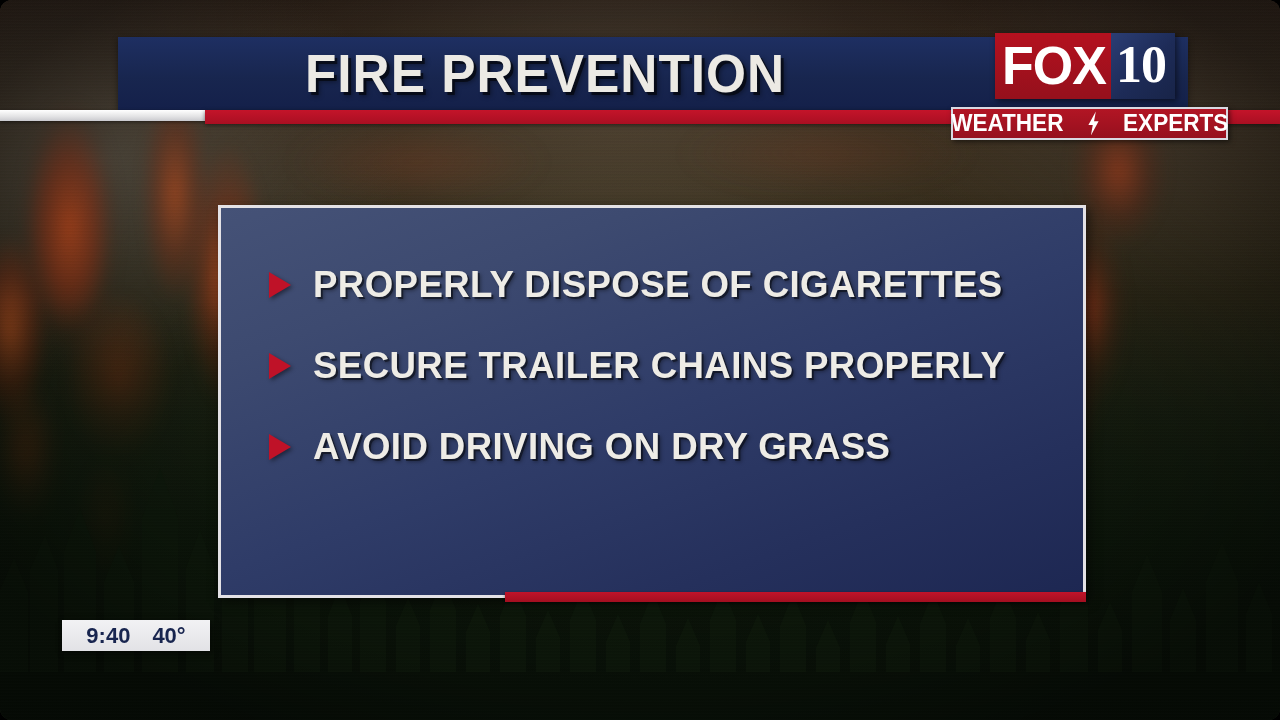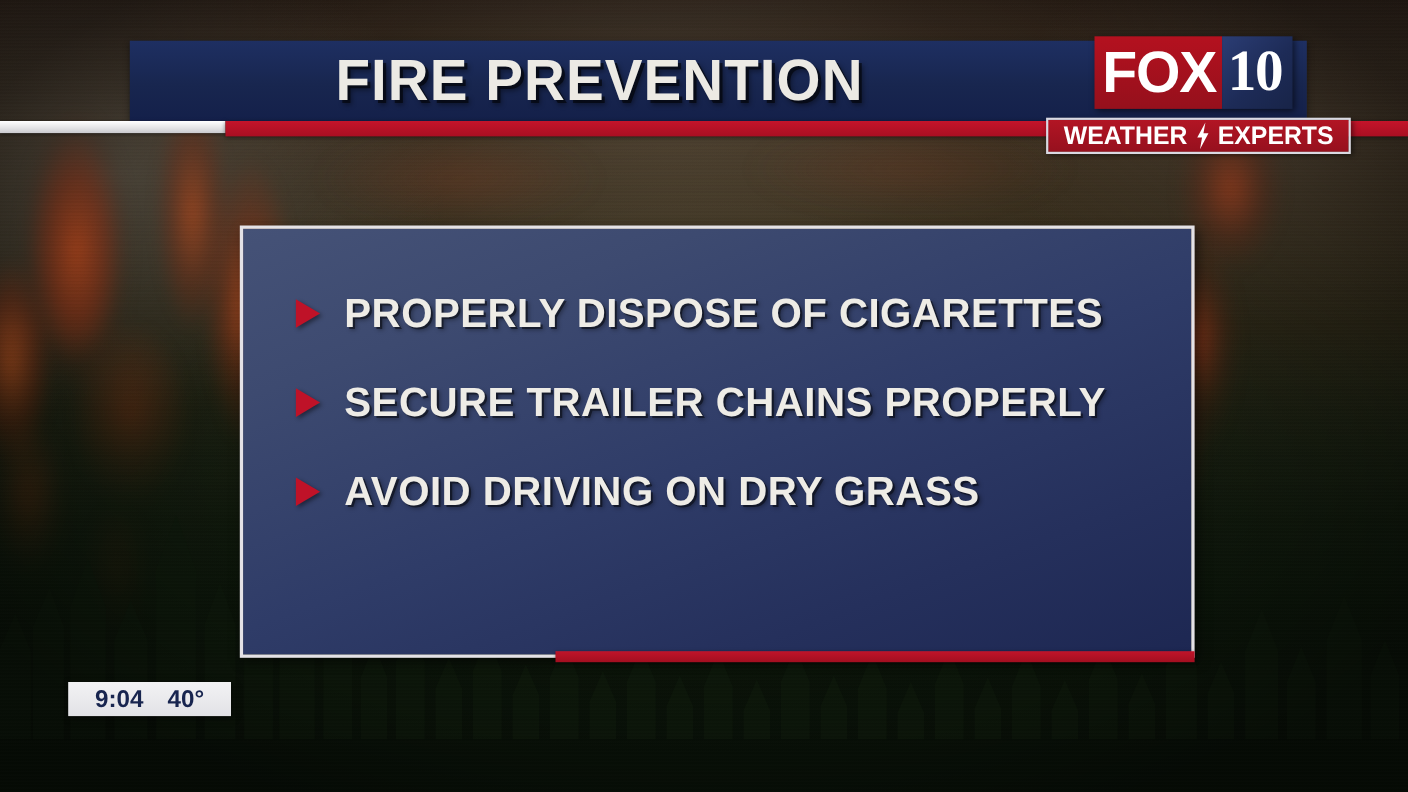--- a/index.html
+++ b/index.html
@@ -7,20 +7,21 @@
     padding: 0;
     background: #000;
   }
   #screen {
     position: relative;
     width: 1280px;
     height: 720px;
     overflow: hidden;
     font-family: "Liberation Sans", sans-serif;
     background: #1a1410;
+    border-radius: 12px;
   }
 
   
   .bg-layer {
     position: absolute;
     inset: 0;
   }
   .bg-base {
     background:
       linear-gradient(180deg, #3a2a1e 0%, #4a3a26 18%, #2e2a18 42%, #1c2414 70%, #121a0e 100%);
@@ -178,21 +179,21 @@
   .we-banner {
     position: absolute;
     left: 951px; top: 107px;
     width: 277px; height: 33px;
     background: linear-gradient(180deg, #b21524 0%, #96101e 100%);
     border: 2px solid #d9d9e2;
     box-sizing: border-box;
     display: flex;
     align-items: center;
     justify-content: center;
-    gap: 6px;
+    gap: 22px;
     box-shadow: 2px 2px 5px rgba(0,0,0,0.5);
   }
   .we-text {
     font-size: 23px;
     font-weight: bold;
     color: #ffffff;
     letter-spacing: 0px;
     line-height: 1;
     transform: scaleX(0.98);
     white-space: nowrap;
@@ -387,18 +388,18 @@
       <li class="bullet-item">
         <span class="bullet-marker"></span>
         <span class="bullet-text">AVOID DRIVING ON DRY GRASS</span>
       </li>
     </ul>
   </div>
   <div class="panel-red-accent"></div>
 
   <div class="bug">
     <div class="bug-info">
-      <span>9:04</span>
+      <span>9:40</span>
       <span>40°</span>
     </div>
   </div>
 
 </div>
 
 </body></html>

